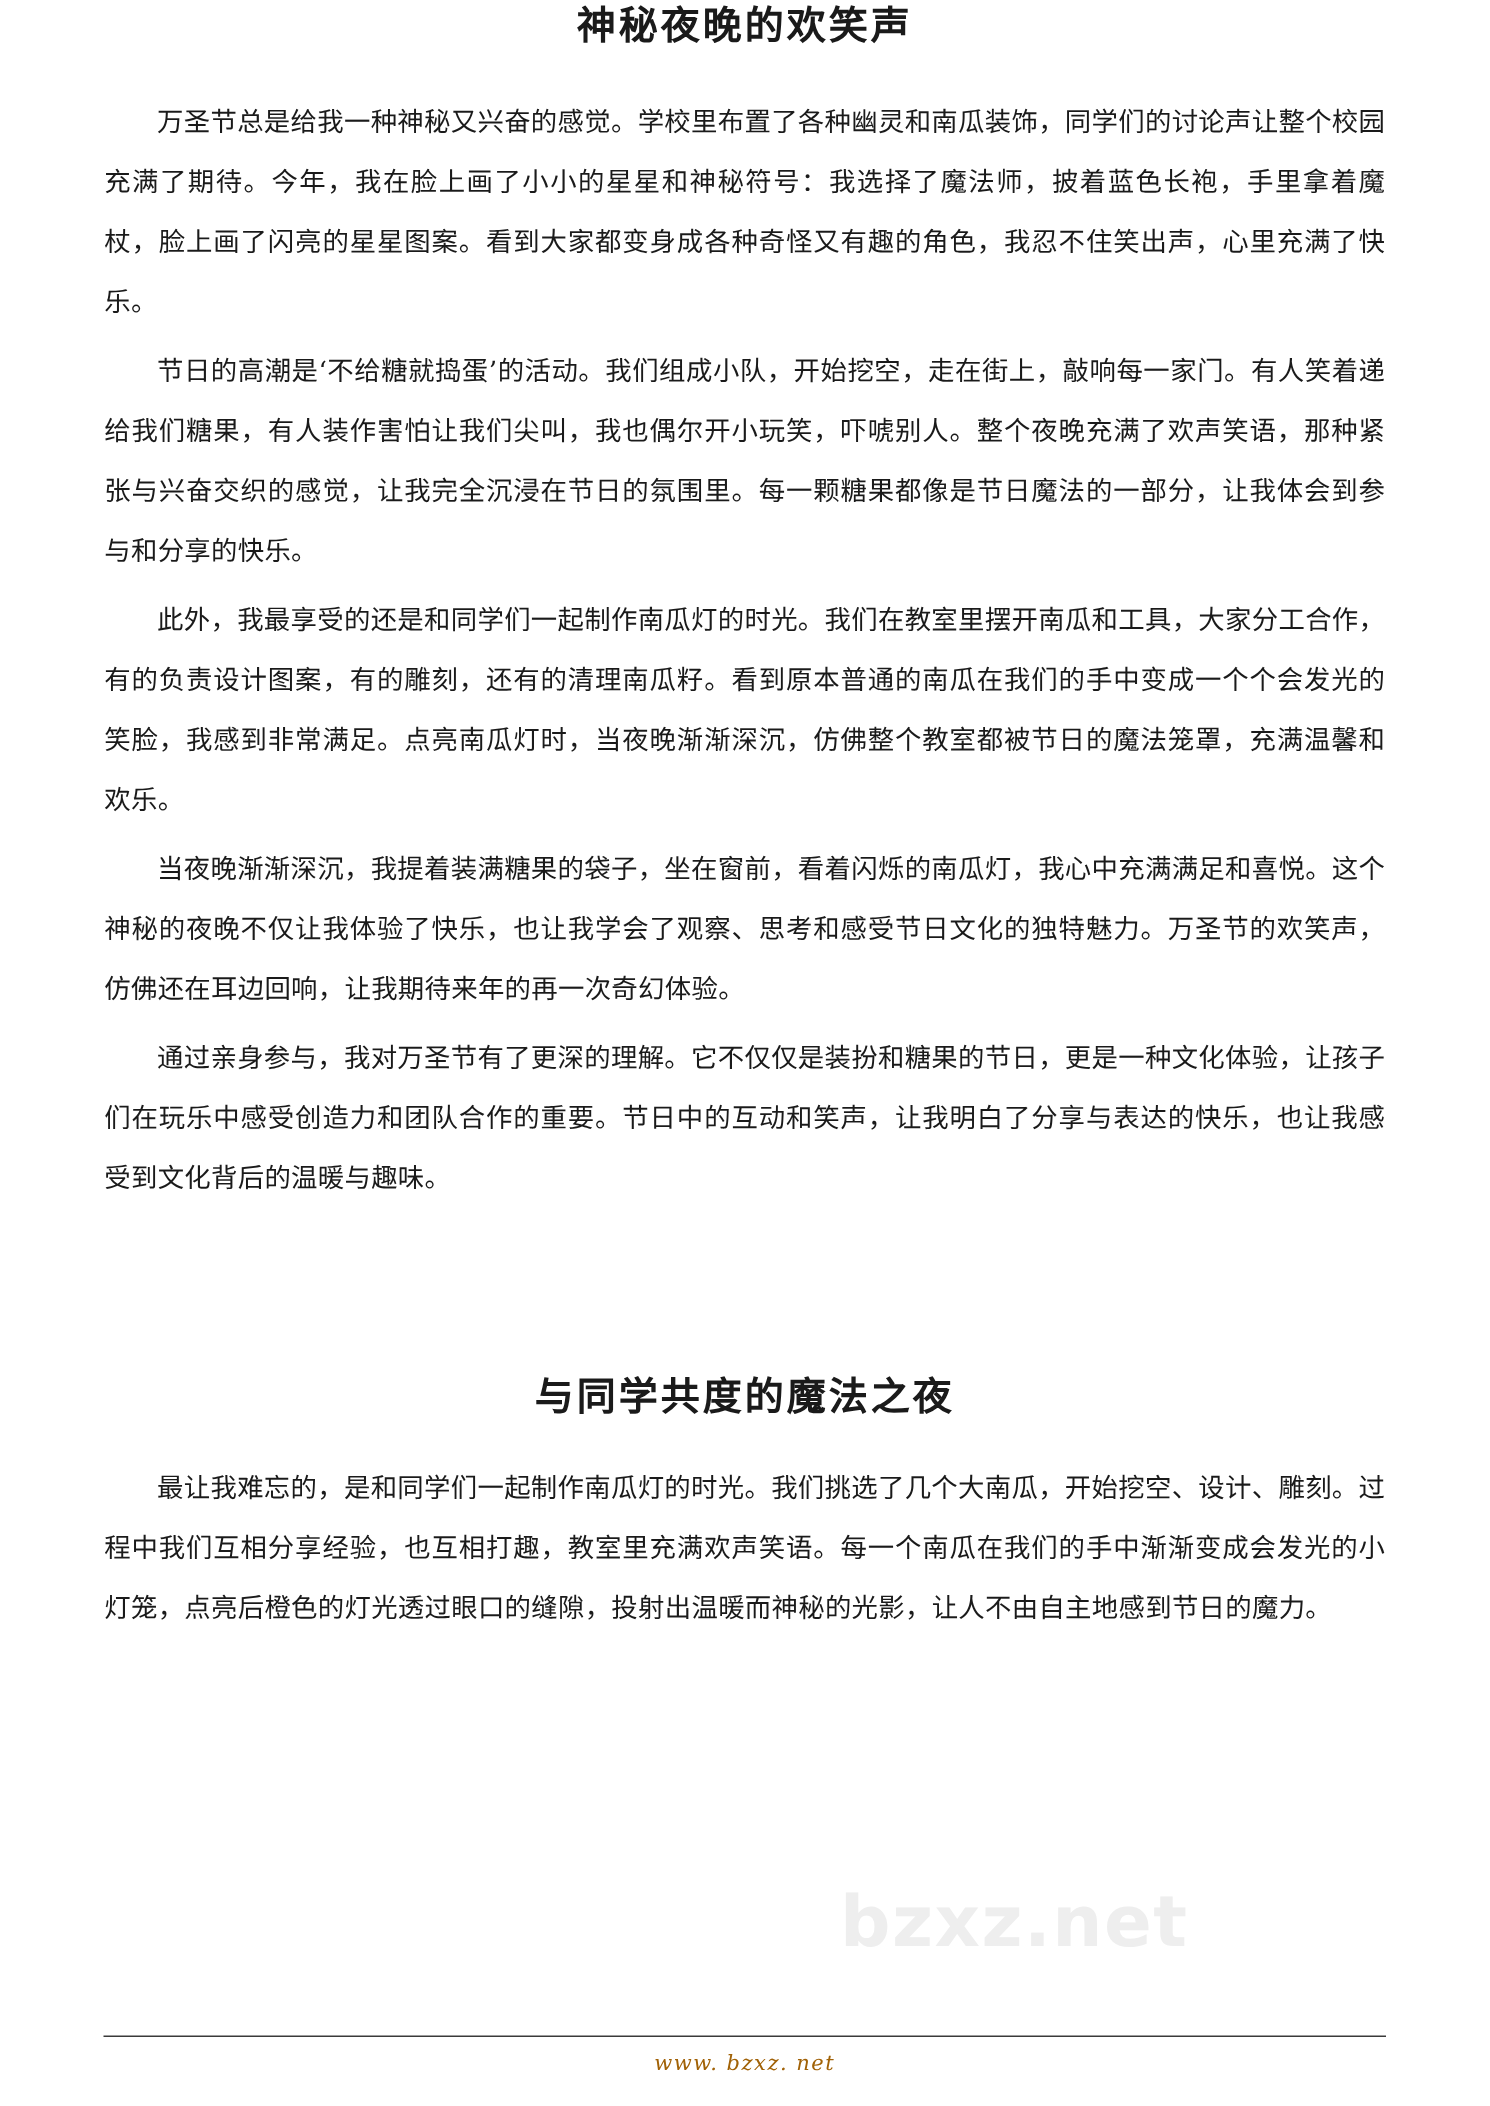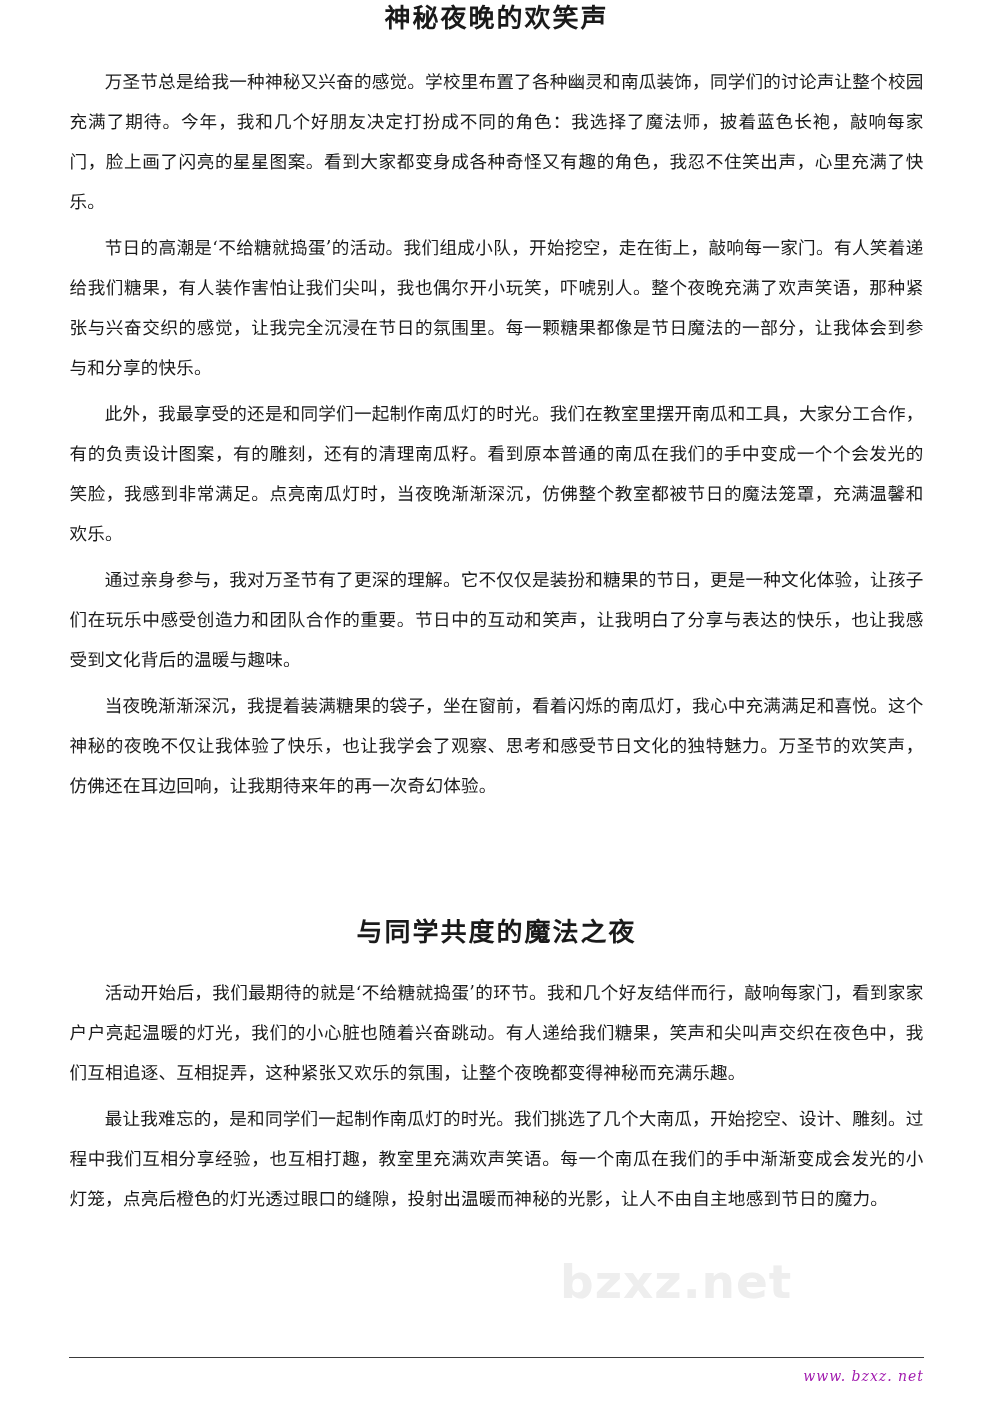--- a/index.html
+++ b/index.html
@@ -82,49 +82,48 @@
     right: 69px;
     bottom: 20px;
     z-index: 3;
   }
   .footer-rule {
     height: 0;
     border-top: 1px solid #3a3a3a;
     width: 100%;
   }
   .footer-url {
-    text-align: right;
+    text-align: center;
     font-family: "DejaVu Serif", "Liberation Serif", serif;
     font-style: italic;
     font-size: 14px;
-    color: #a21caf;
+    color: #a16207;
     letter-spacing: 1px;
     padding-top: 10px;
   }
 </style>
 </head>
 <body>
 
 <div class="page">
 
   <div class="watermark">bzxz.net</div>
 
   <div class="content">
 
     <h1 class="doc-title">神秘夜晚的欢笑声</h1>
 
-    <p class="para">万圣节总是给我一种神秘又兴奋的感觉。学校里布置了各种幽灵和南瓜装饰，同学们的讨论声让整个校园充满了期待。今年，我和几个好朋友决定打扮成不同的角色：我选择了魔法师，披着蓝色长袍，敲响每家门，脸上画了闪亮的星星图案。看到大家都变身成各种奇怪又有趣的角色，我忍不住笑出声，心里充满了快乐。</p>
+    <p class="para">万圣节总是给我一种神秘又兴奋的感觉。学校里布置了各种幽灵和南瓜装饰，同学们的讨论声让整个校园充满了期待。今年，我在脸上画了小小的星星和神秘符号：我选择了魔法师，披着蓝色长袍，手里拿着魔杖，脸上画了闪亮的星星图案。看到大家都变身成各种奇怪又有趣的角色，我忍不住笑出声，心里充满了快乐。</p>
     <p class="para">节日的高潮是‘不给糖就捣蛋’的活动。我们组成小队，开始挖空，走在街上，敲响每一家门。有人笑着递给我们糖果，有人装作害怕让我们尖叫，我也偶尔开小玩笑，吓唬别人。整个夜晚充满了欢声笑语，那种紧张与兴奋交织的感觉，让我完全沉浸在节日的氛围里。每一颗糖果都像是节日魔法的一部分，让我体会到参与和分享的快乐。</p>
     <p class="para">此外，我最享受的还是和同学们一起制作南瓜灯的时光。我们在教室里摆开南瓜和工具，大家分工合作，有的负责设计图案，有的雕刻，还有的清理南瓜籽。看到原本普通的南瓜在我们的手中变成一个个会发光的笑脸，我感到非常满足。点亮南瓜灯时，当夜晚渐渐深沉，仿佛整个教室都被节日的魔法笼罩，充满温馨和欢乐。</p>
+    <p class="para">当夜晚渐渐深沉，我提着装满糖果的袋子，坐在窗前，看着闪烁的南瓜灯，我心中充满满足和喜悦。这个神秘的夜晚不仅让我体验了快乐，也让我学会了观察、思考和感受节日文化的独特魅力。万圣节的欢笑声，仿佛还在耳边回响，让我期待来年的再一次奇幻体验。</p>
     <p class="para">通过亲身参与，我对万圣节有了更深的理解。它不仅仅是装扮和糖果的节日，更是一种文化体验，让孩子们在玩乐中感受创造力和团队合作的重要。节日中的互动和笑声，让我明白了分享与表达的快乐，也让我感受到文化背后的温暖与趣味。</p>
-    <p class="para">当夜晚渐渐深沉，我提着装满糖果的袋子，坐在窗前，看着闪烁的南瓜灯，我心中充满满足和喜悦。这个神秘的夜晚不仅让我体验了快乐，也让我学会了观察、思考和感受节日文化的独特魅力。万圣节的欢笑声，仿佛还在耳边回响，让我期待来年的再一次奇幻体验。</p>
 
     <h1 class="doc-title second">与同学共度的魔法之夜</h1>
 
-    <p class="para">活动开始后，我们最期待的就是‘不给糖就捣蛋’的环节。我和几个好友结伴而行，敲响每家门，看到家家户户亮起温暖的灯光，我们的小心脏也随着兴奋跳动。有人递给我们糖果，笑声和尖叫声交织在夜色中，我们互相追逐、互相捉弄，这种紧张又欢乐的氛围，让整个夜晚都变得神秘而充满乐趣。</p>
     <p class="para">最让我难忘的，是和同学们一起制作南瓜灯的时光。我们挑选了几个大南瓜，开始挖空、设计、雕刻。过程中我们互相分享经验，也互相打趣，教室里充满欢声笑语。每一个南瓜在我们的手中渐渐变成会发光的小灯笼，点亮后橙色的灯光透过眼口的缝隙，投射出温暖而神秘的光影，让人不由自主地感到节日的魔力。</p>
 
   </div>
 
   <div class="footer">
     <div class="footer-rule"></div>
     <div class="footer-url">www. bzxz. net</div>
   </div>
 
 </div>

